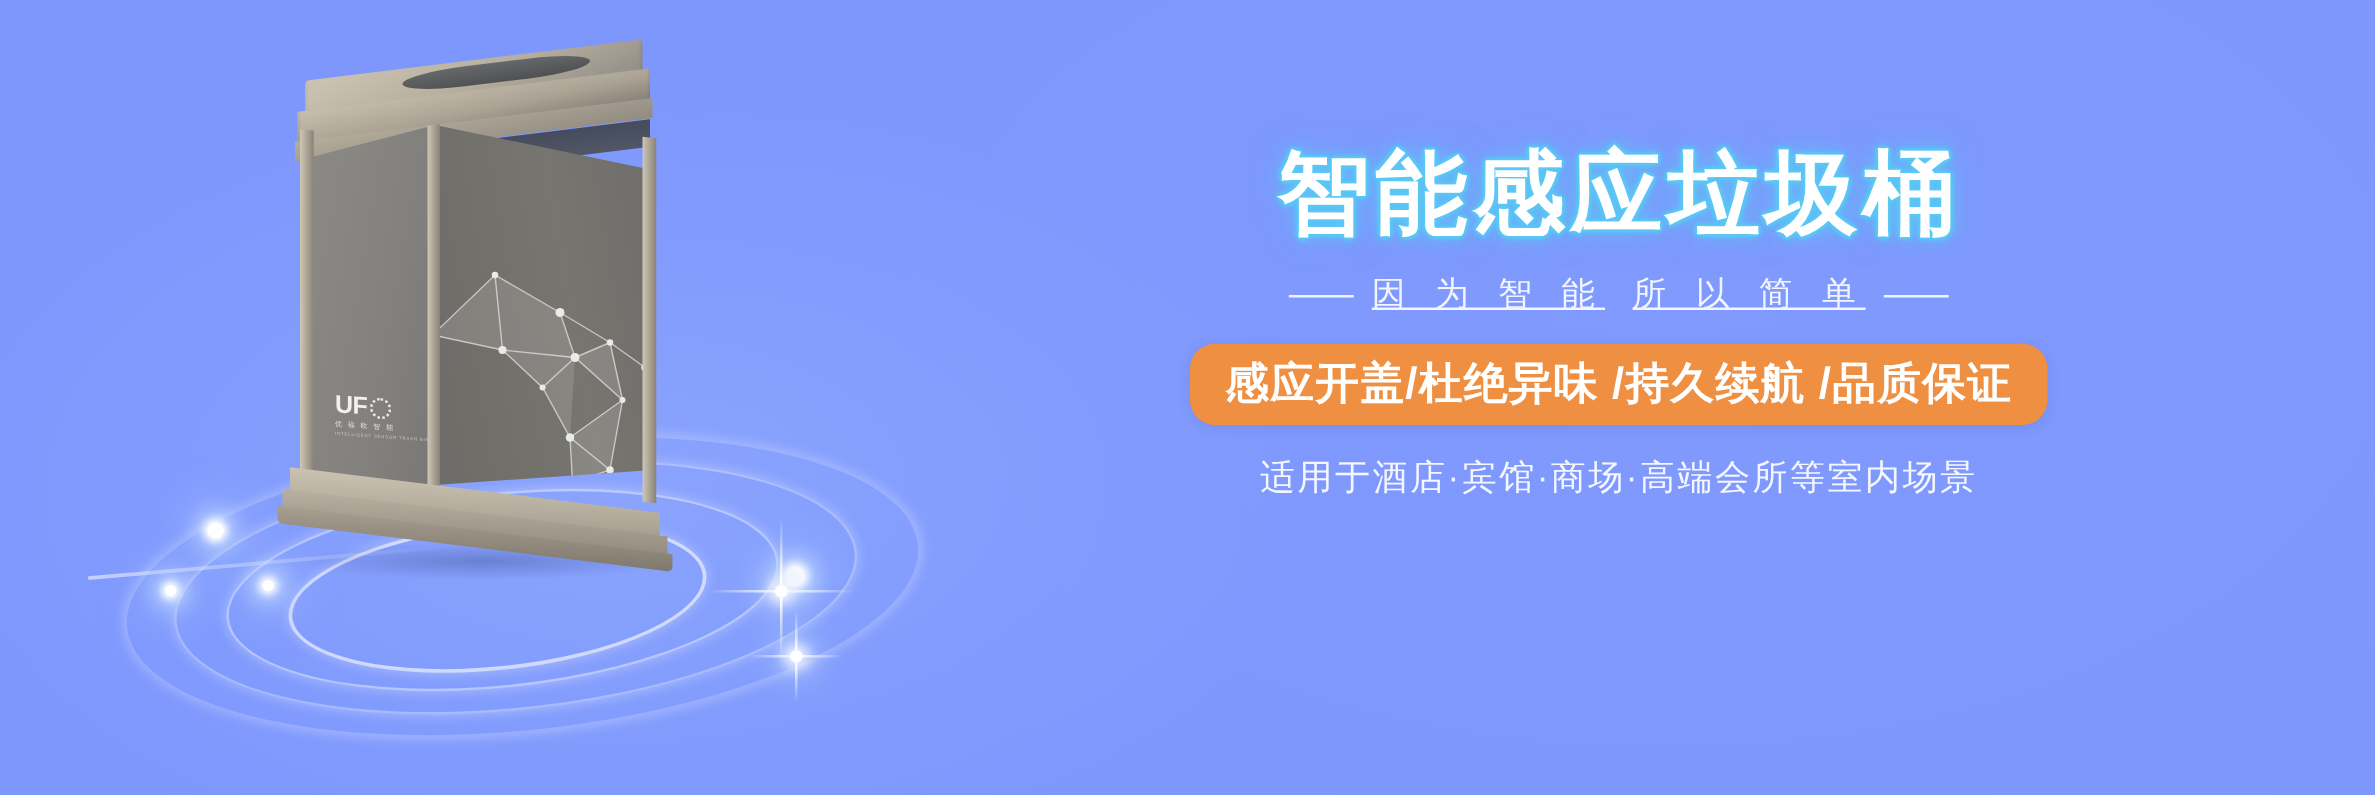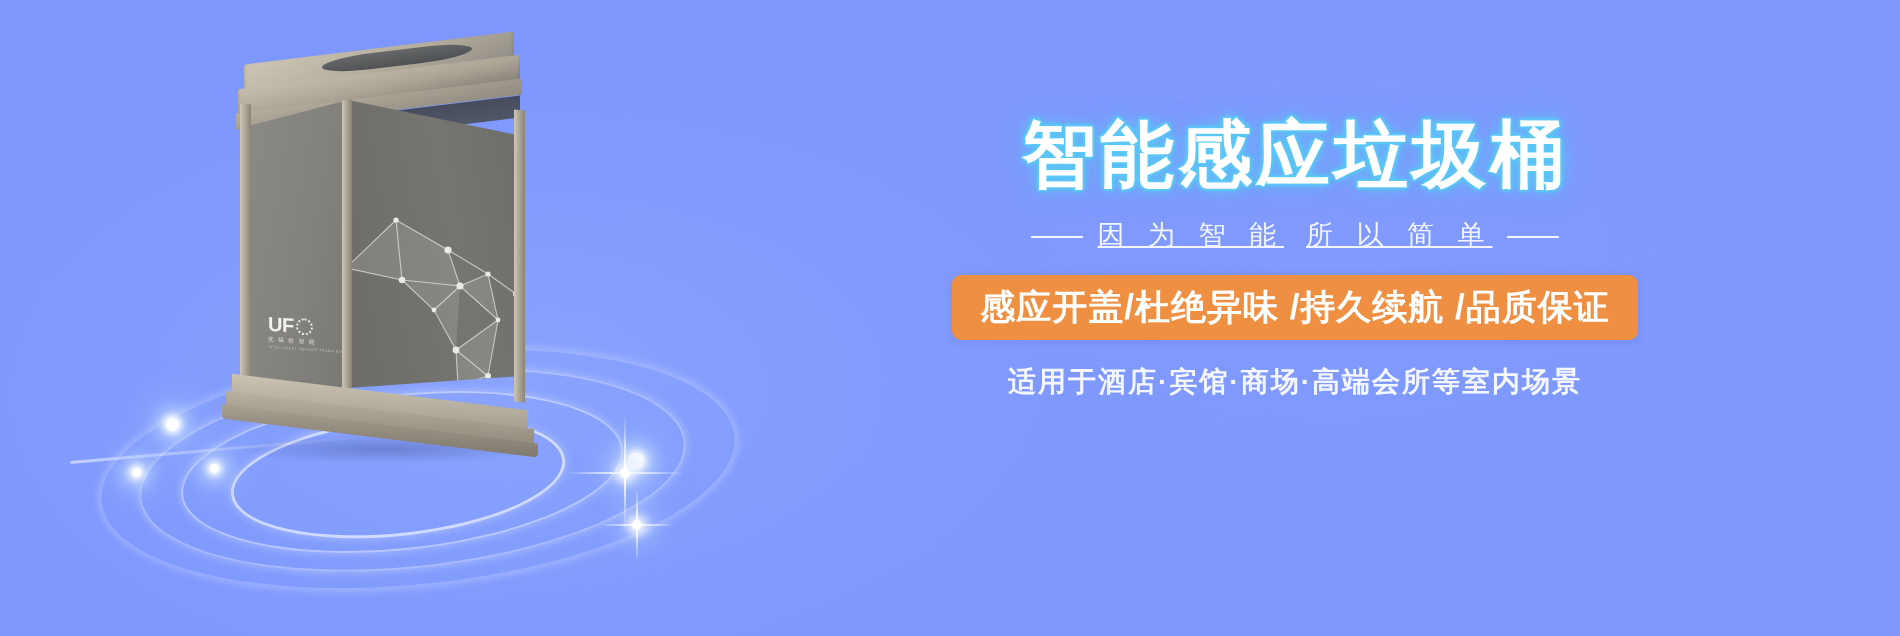--- a/index.html
+++ b/index.html
@@ -322,35 +322,35 @@
     vertical-align: middle;
     margin: 0 14px;
   }
   .subline .gap { display: inline-block; width: 22px; }
 
   .pill {
     display: inline-block;
     margin-top: 26px;
     padding: 11px 28px 13px 28px;
     background: #ef8f42;
-    border-radius: 9px;
+    border-radius: 20px;
     color: #ffffff;
     font-size: 35px;
     font-weight: 700;
     letter-spacing: 1px;
     line-height: 1.18;
     white-space: nowrap;
     box-shadow: 0 2px 10px rgba(60,60,120,0.12);
   }
 
   .scene-line {
     margin-top: 28px;
     color: #f4f7ff;
     font-size: 28px;
-    font-weight: 700;
+    font-weight: 400;
     letter-spacing: 2px;
     line-height: 1;
     white-space: nowrap;
   }
 </style>
 </head>
 <body>
 
 <div class="banner">
 

